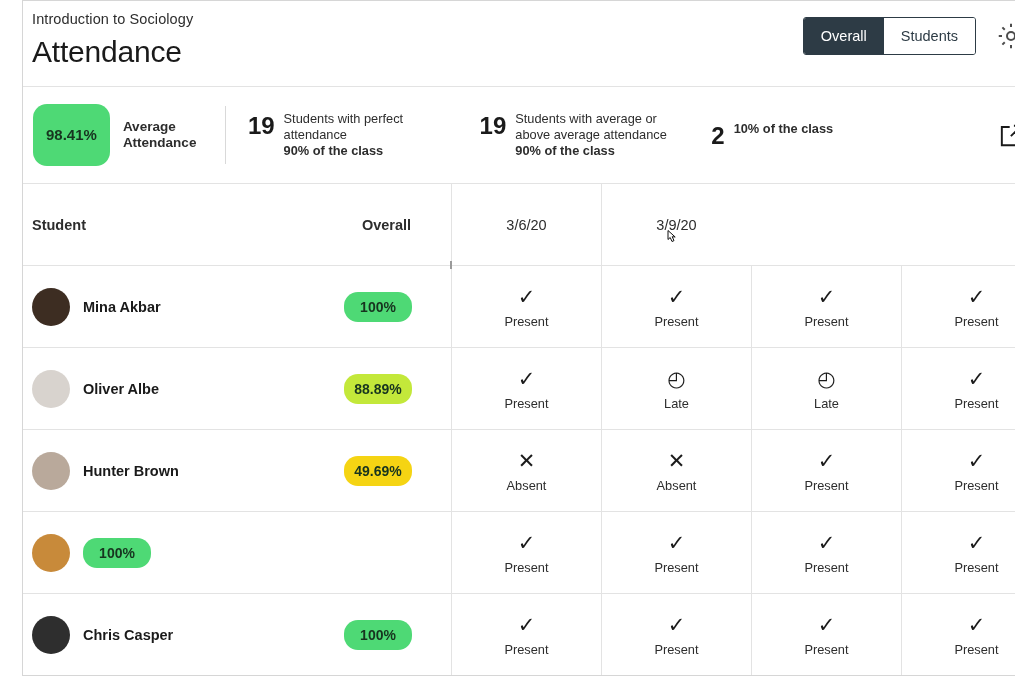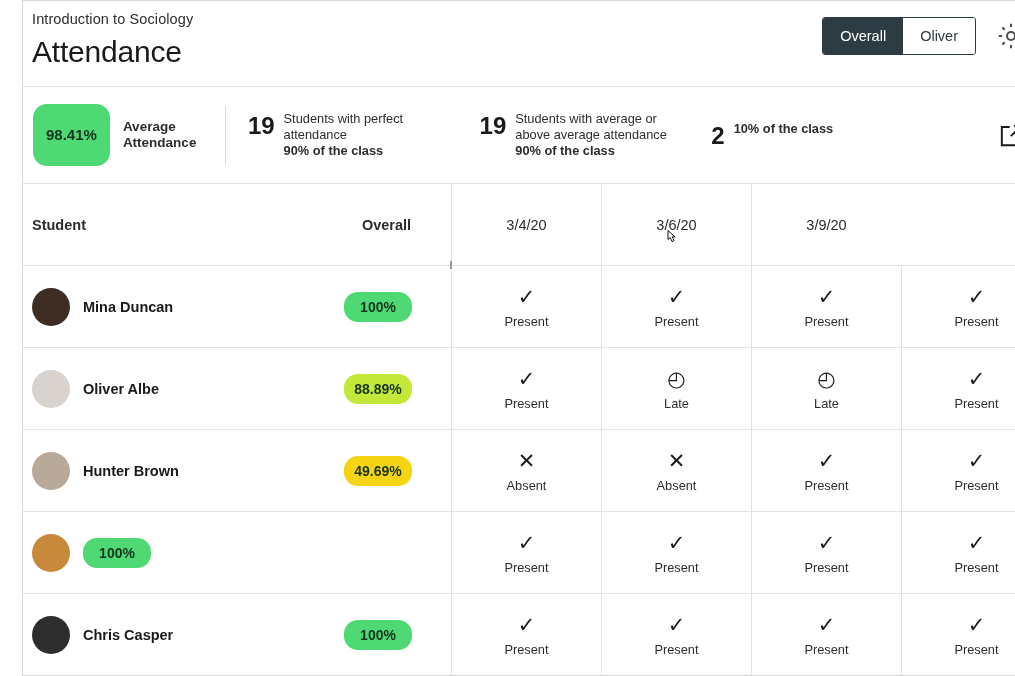--- a/index.html
+++ b/index.html
@@ -278,21 +278,21 @@
 <body>
 
 <div class="app">
 
   <div class="header">
     <div class="course-name">Introduction to Sociology</div>
     <div class="page-title">Attendance</div>
 
     <div class="toggle-group">
       <div class="toggle-btn active">Overall</div>
-      <div class="toggle-btn">Oliver</div>
+      <div class="toggle-btn">Students</div>
     </div>
 
     <div class="gear">
       <svg width="30" height="30" viewBox="0 0 24 24" fill="none" stroke="#4d4d4d" stroke-width="1.6">
         <circle cx="12" cy="12" r="3.2"></circle>
         <path d="M12 2.2v2.6M12 19.2v2.6M2.2 12h2.6M19.2 12h2.6M5.1 5.1l1.9 1.9M17 17l1.9 1.9M18.9 5.1L17 7M7 17l-1.9 1.9"></path>
       </svg>
     </div>
   </div>
 
@@ -333,34 +333,31 @@
     </div>
   </div>
 
   <div class="table">
     <div class="row head-row">
       <div class="cell-student">
         <div class="head-student-label">Student</div>
         <div class="head-overall-label">Overall</div>
       </div>
       <div class="col-date">
-        <span>3/4/20</span>
-      </div>
-      <div class="col-date">
         <span>3/6/20</span>
       </div>
       <div class="col-date">
         <span>3/9/20</span>
       </div>
     </div>
     <div id="rows-container">
         <div class="row data-row">
           <div class="cell-student">
             <div class="avatar" style="background: rgb(61, 45, 34);"></div>
-            <div class="student-name"><span>Mina Duncan</span></div>
+            <div class="student-name"><span>Mina Akbar</span></div>
             <div class="pct-pill" style="background: rgb(78, 217, 117);">100%</div>
           </div>
           <div class="col-date status">
             <div class="status-icon">✓</div>
             <div class="status-label">Present</div>
           </div>
           <div class="col-date status">
             <div class="status-icon">✓</div>
             <div class="status-label">Present</div>
           </div>

